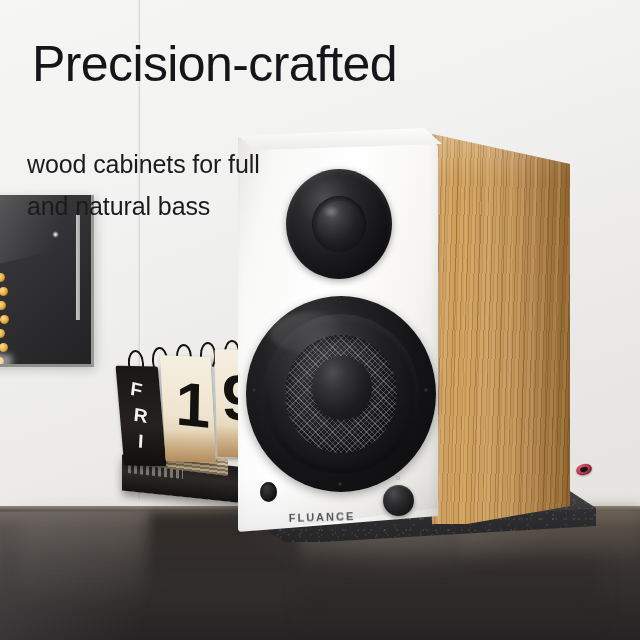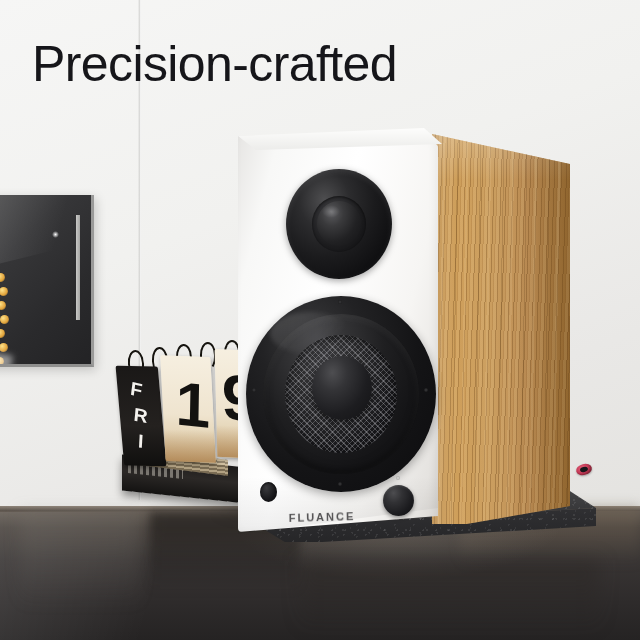--- a/index.html
+++ b/index.html
@@ -483,15 +483,17 @@
     <div class="knob-led"></div>
     <div class="knob"></div>
 
     <div class="brand">
       <span class="brand-text">FLUANCE</span>
     </div>
   </div>
 
   <div class="copy">
     <div class="headline">Precision-crafted</div>
+    <div class="subline sub2">wood cabinets for full</div>
+    <div class="subline sub3">and natural bass</div>
   </div>
 
 </div>
 
 </body></html>

